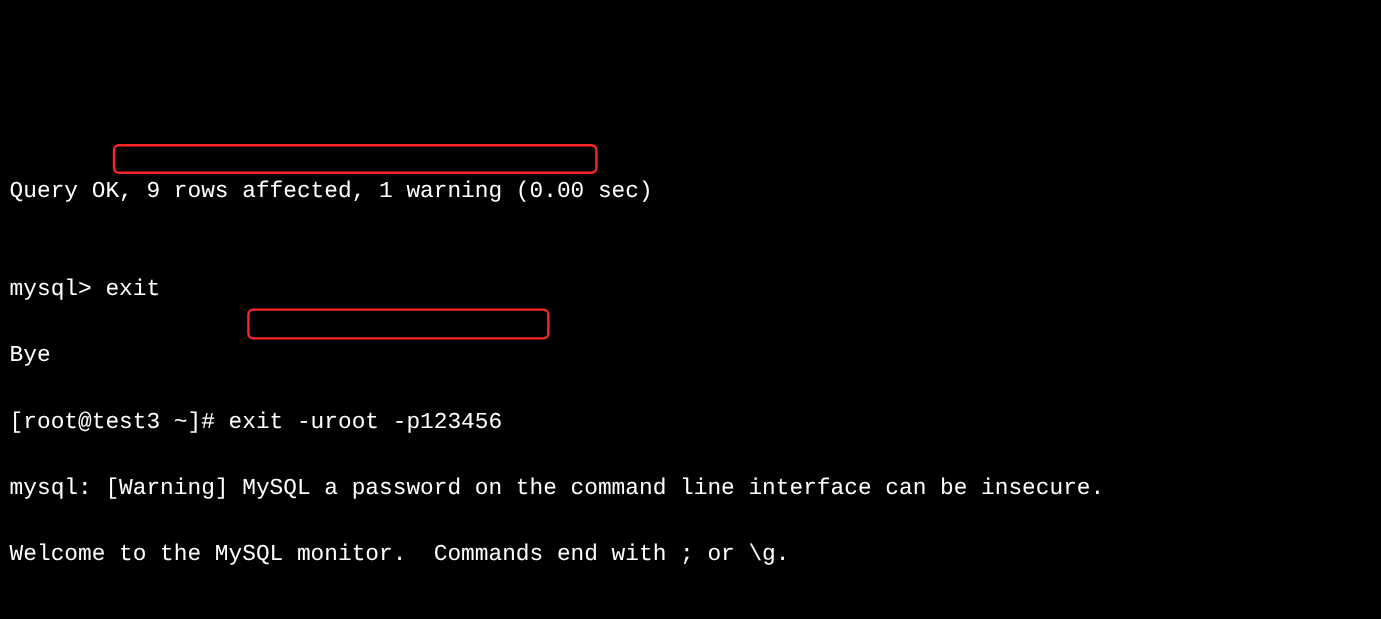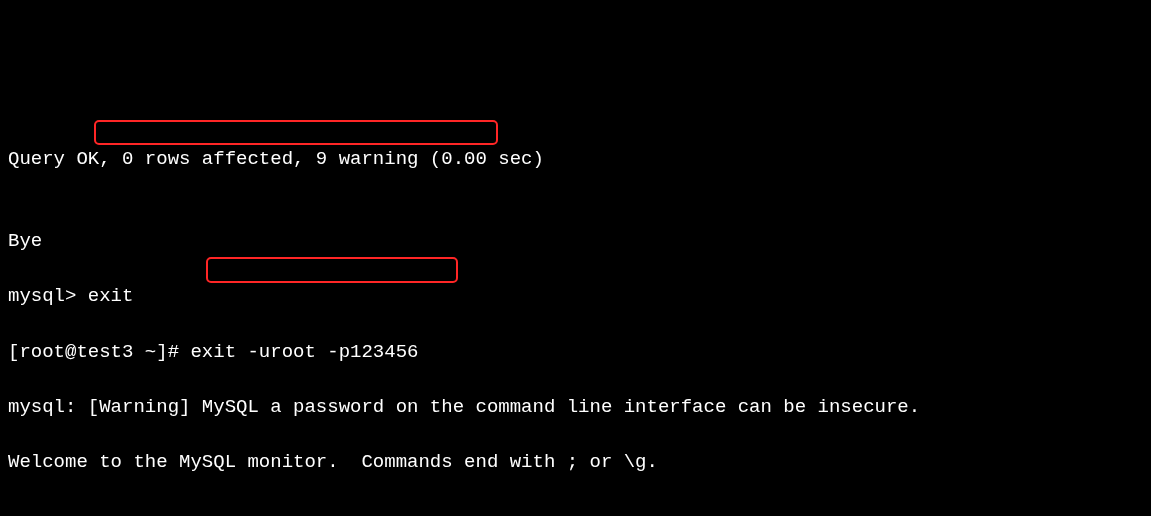--- a/index.html
+++ b/index.html
@@ -45,24 +45,24 @@
       width: 252px;
       height: 26px;
     }
   </style>
 </head>
 <body>
 
 
 
 <div class="terminal">
-<span class="line">Query OK, 0 rows affected, 9 warning (0.00 sec)</span>
+<span class="line">Query OK, 9 rows affected, 1 warning (0.00 sec)</span>
 <span class="line"></span>
+<span class="line">mysql&gt; exit</span>
 <span class="line">Bye</span>
-<span class="line">mysql&gt; exit</span>
 <span class="line">[root@test3 ~]# exit -uroot -p123456</span>
 <span class="line">mysql: [Warning] MySQL a password on the command line interface can be insecure.</span>
 <span class="line">Welcome to the MySQL monitor.  Commands end with ; or \g.</span>
 
 
 <span class="line"></span>
 
 <span class="line"></span>
 
 

